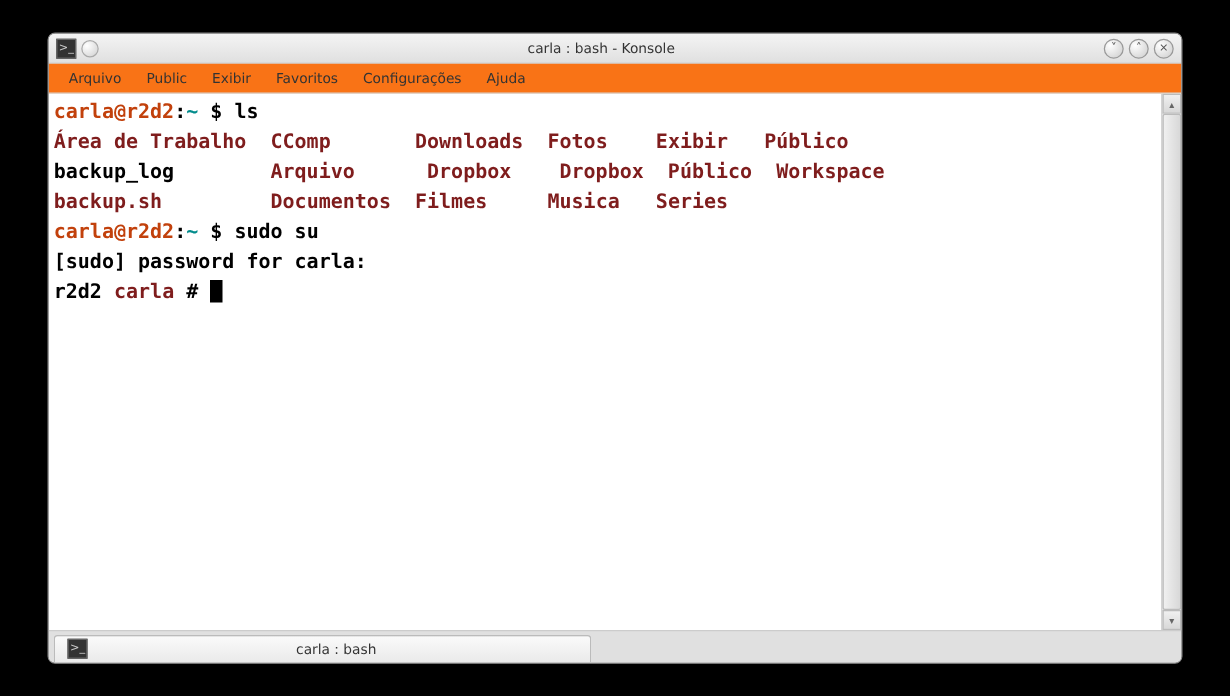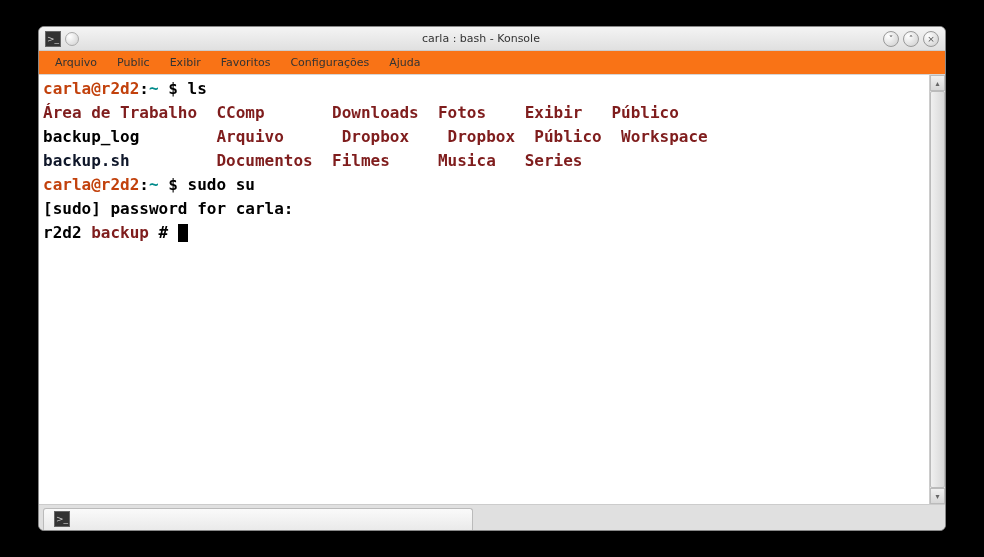--- a/index.html
+++ b/index.html
@@ -105,21 +105,21 @@
     .scroll-track { flex: 1; background: #e4e4e4; }
     .scroll-thumb {
       height: 100%;
       background: linear-gradient(to right, #f0f0f0, #d8d8d8);
       border: 1px solid #bbb;
       border-radius: 2px;
     }
     .purple { color: #c2410c; }
     .teal { color: #008b8b; }
     .blue { color: #7f1d1d; }
-    .green { color: #0f172a; text-align: right; }
+    .green { color: #7f1d1d; text-align: right; }
     .red { color: #000000; }
     .cursor-block {
       display: inline-block;
       width: 10px; height: 18px;
       background: #000;
       vertical-align: text-bottom;
     }
     .tabbar {
       height: 26px;
       background: #e0e0e0;
@@ -171,28 +171,29 @@
     <div class="menu-item">Ajuda</div>
   </div>
 
   <div class="terminal-wrap">
     <div class="terminal"><span class="purple">carla@r2d2</span><span>:</span><span class="teal">~</span><span> $ </span><span>ls</span>
 <span class="blue">Área de Trabalho</span>  <span class="blue">CComp</span>       <span class="blue">Downloads</span>  <span class="blue">Fotos</span>    <span class="blue">Exibir</span>   <span class="blue">Público</span>
 <span>backup_log</span>        <span class="blue">Arquivo</span>      <span class="blue">Dropbox</span>    <span class="blue">Dropbox</span>  <span class="blue">Público</span>  <span class="blue">Workspace</span>
 <span class="green">backup.sh</span>         <span class="blue">Documentos</span>  <span class="blue">Filmes</span>     <span class="blue">Musica</span>   <span class="blue">Series</span>
 <span class="purple">carla@r2d2</span><span>:</span><span class="teal">~</span><span> $ </span><span>sudo su</span>
 <span>[sudo] password for carla: </span>
-<span class="red">r2d2</span><span> </span><span class="blue">backup</span><span> # </span><span class="cursor-block"></span></div>
+<span class="red">r2d2</span><span> </span><span class="blue">carla</span><span> # </span><span class="cursor-block"></span></div>
     <div class="scrollbar">
       <div class="scroll-btn">▴</div>
       <div class="scroll-track">
         <div class="scroll-thumb"></div>
       </div>
       <div class="scroll-btn">▾</div>
     </div>
   </div>
 
   <div class="tabbar">
     <div class="tab">
       <div class="app-icon">&gt;_</div>
+      <span class="tab-label">carla : bash</span>
     </div>
   </div>
 </div>
 
 </body></html>

